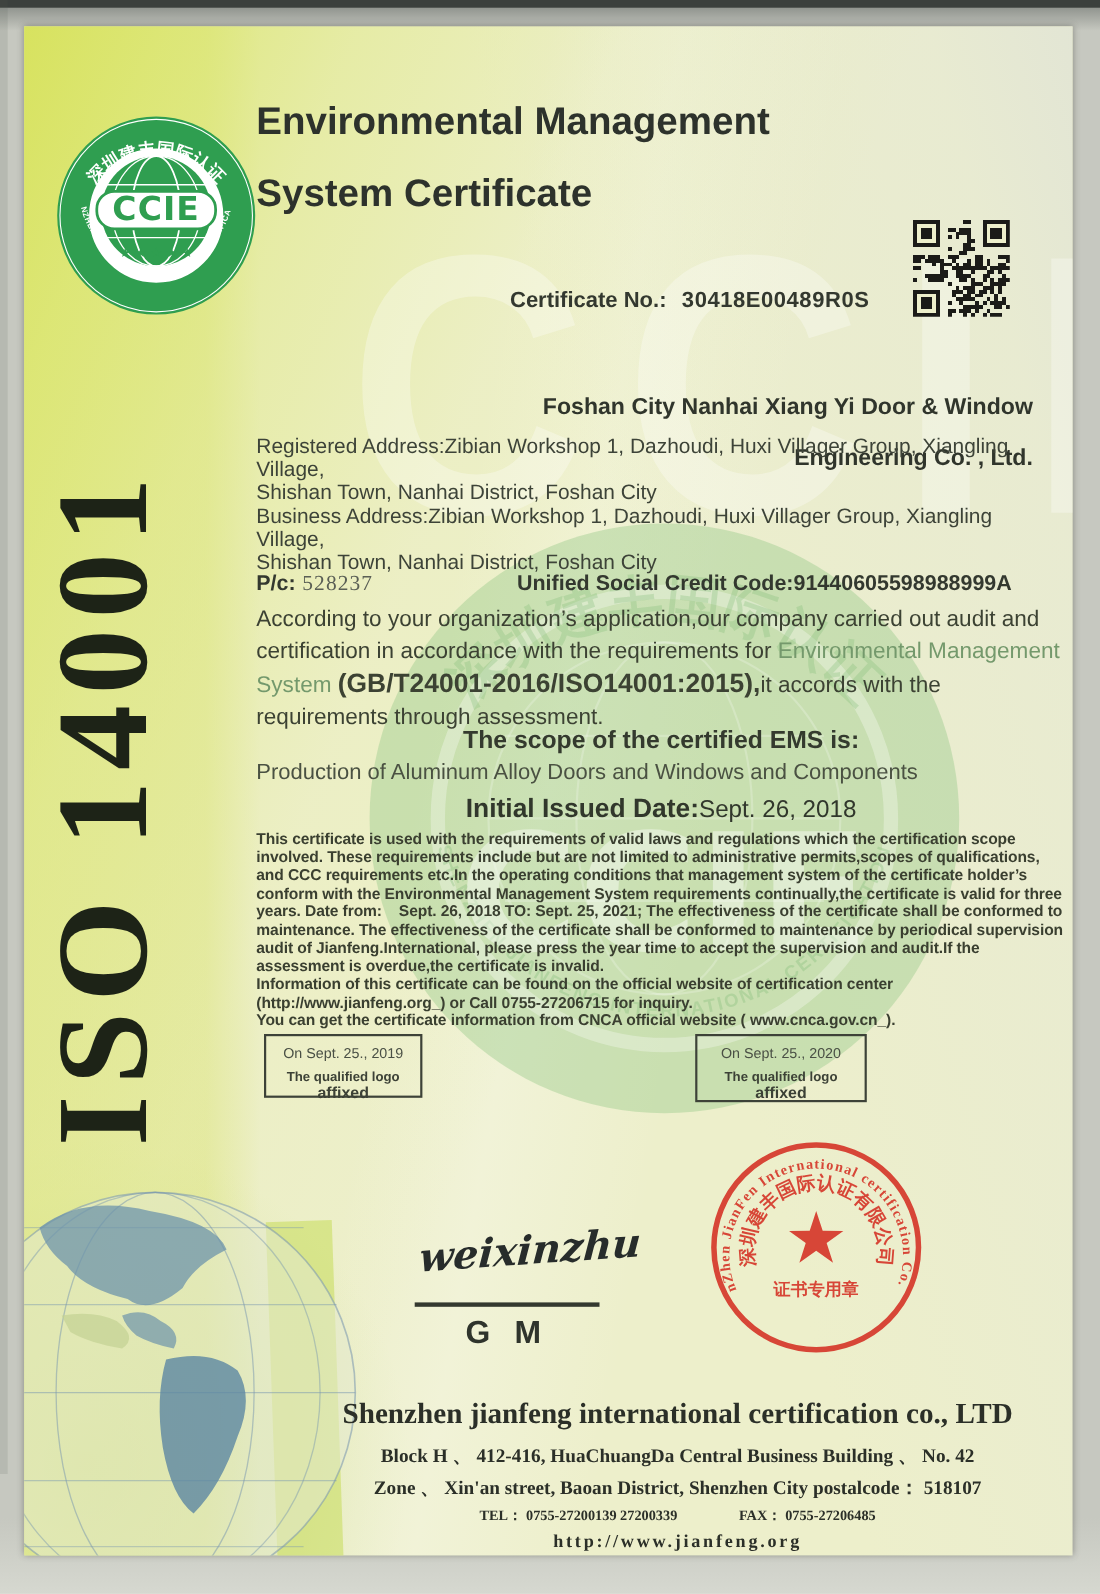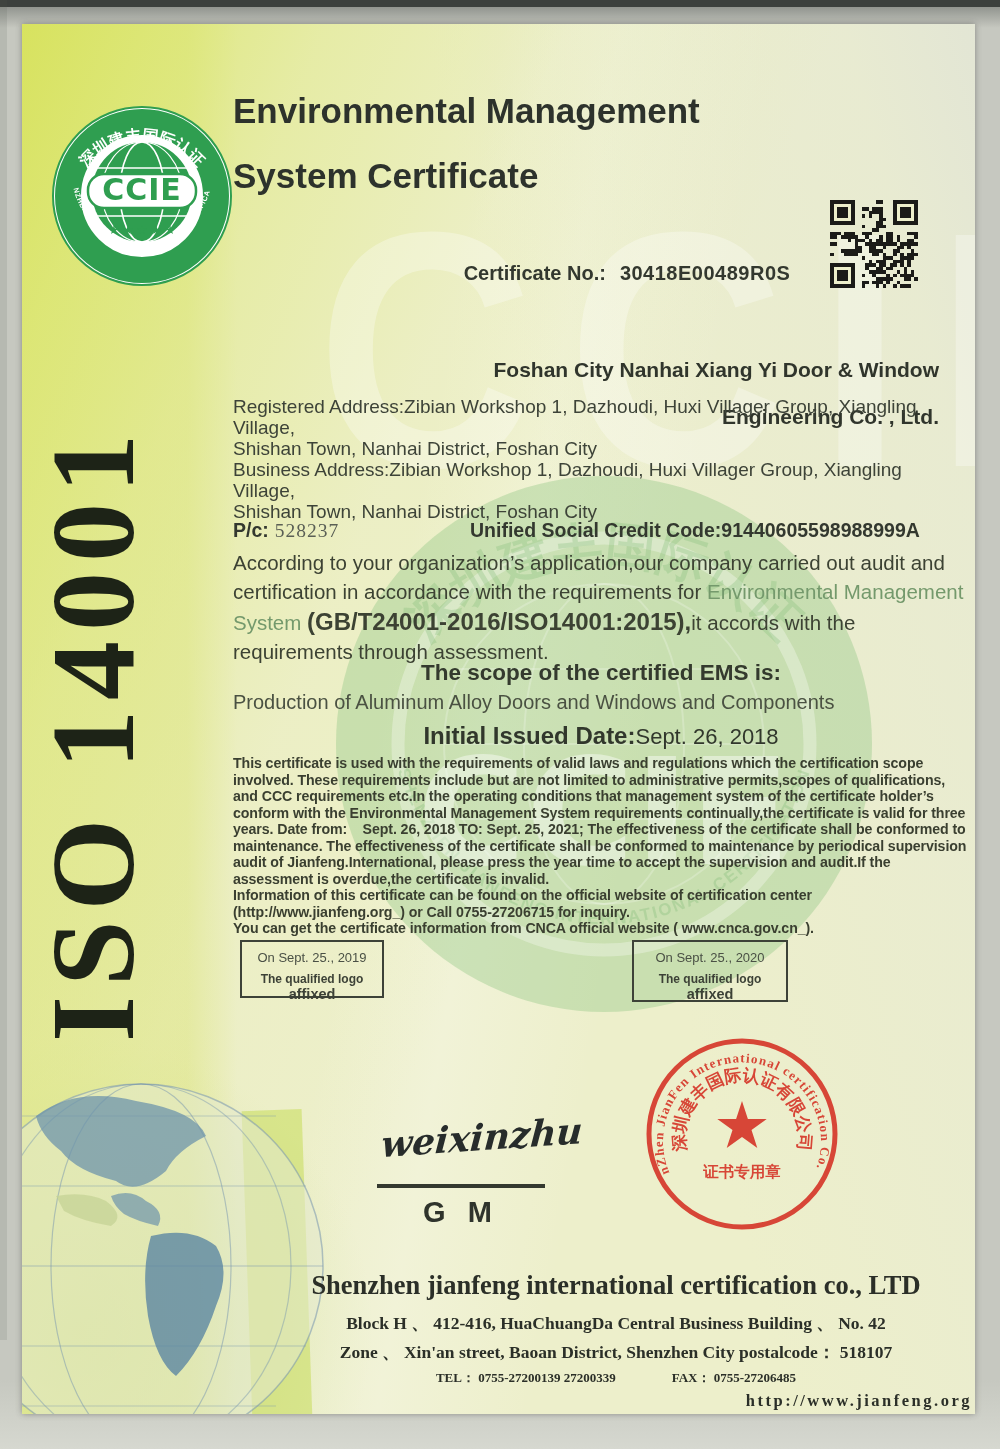--- a/index.html
+++ b/index.html
@@ -63,21 +63,21 @@
   .sig-line{position:absolute;left:355px;top:1160px;width:168px;height:4px;background:#34392f;z-index:4;}
   .sig-title{position:absolute;left:355px;top:1172px;width:168px;text-align:center;z-index:4;
              font-size:29px;font-weight:bold;letter-spacing:7px;color:#2f342c;}
   .seal{position:absolute;left:620px;top:1010px;width:200px;height:200px;z-index:5;opacity:.93;}
   .footer{position:absolute;left:238px;top:1244px;width:712px;text-align:center;z-index:3;
           font-family:"Liberation Serif",serif;color:#2b2f28;}
   .f-co{font-size:26.5px;font-weight:bold;line-height:34px;}
   .f-addr{font-size:17.5px;font-weight:bold;line-height:28.5px;margin-top:7px;}
   .f-tel{font-size:13px;font-weight:bold;margin-top:3px;}
   .f-tel .gap{display:inline-block;width:56px;}
-  .f-url{font-size:16.5px;font-weight:bold;letter-spacing:2.5px;margin-top:4px;text-align:right;}
+  .f-url{font-size:16.5px;font-weight:bold;letter-spacing:2.5px;margin-top:4px;}
   .iso-vertical{
     position:absolute;left:-317px;top:644px;width:780px;height:130px;z-index:2;
     transform:rotate(-90deg);text-align:center;
     font-family:"Liberation Serif",serif;font-weight:bold;font-size:118px;letter-spacing:10px;
     color:#1d2317;line-height:128px;
   }
   .logo-ccie{position:absolute;left:28px;top:80px;z-index:3;}
   .qr{position:absolute;left:808px;top:176px;width:88px;height:88px;z-index:3;}
   .wm-circle{position:absolute;left:302px;top:440px;width:560px;height:560px;z-index:1;}
   .globe{position:absolute;left:-6px;top:1052px;z-index:1;}

